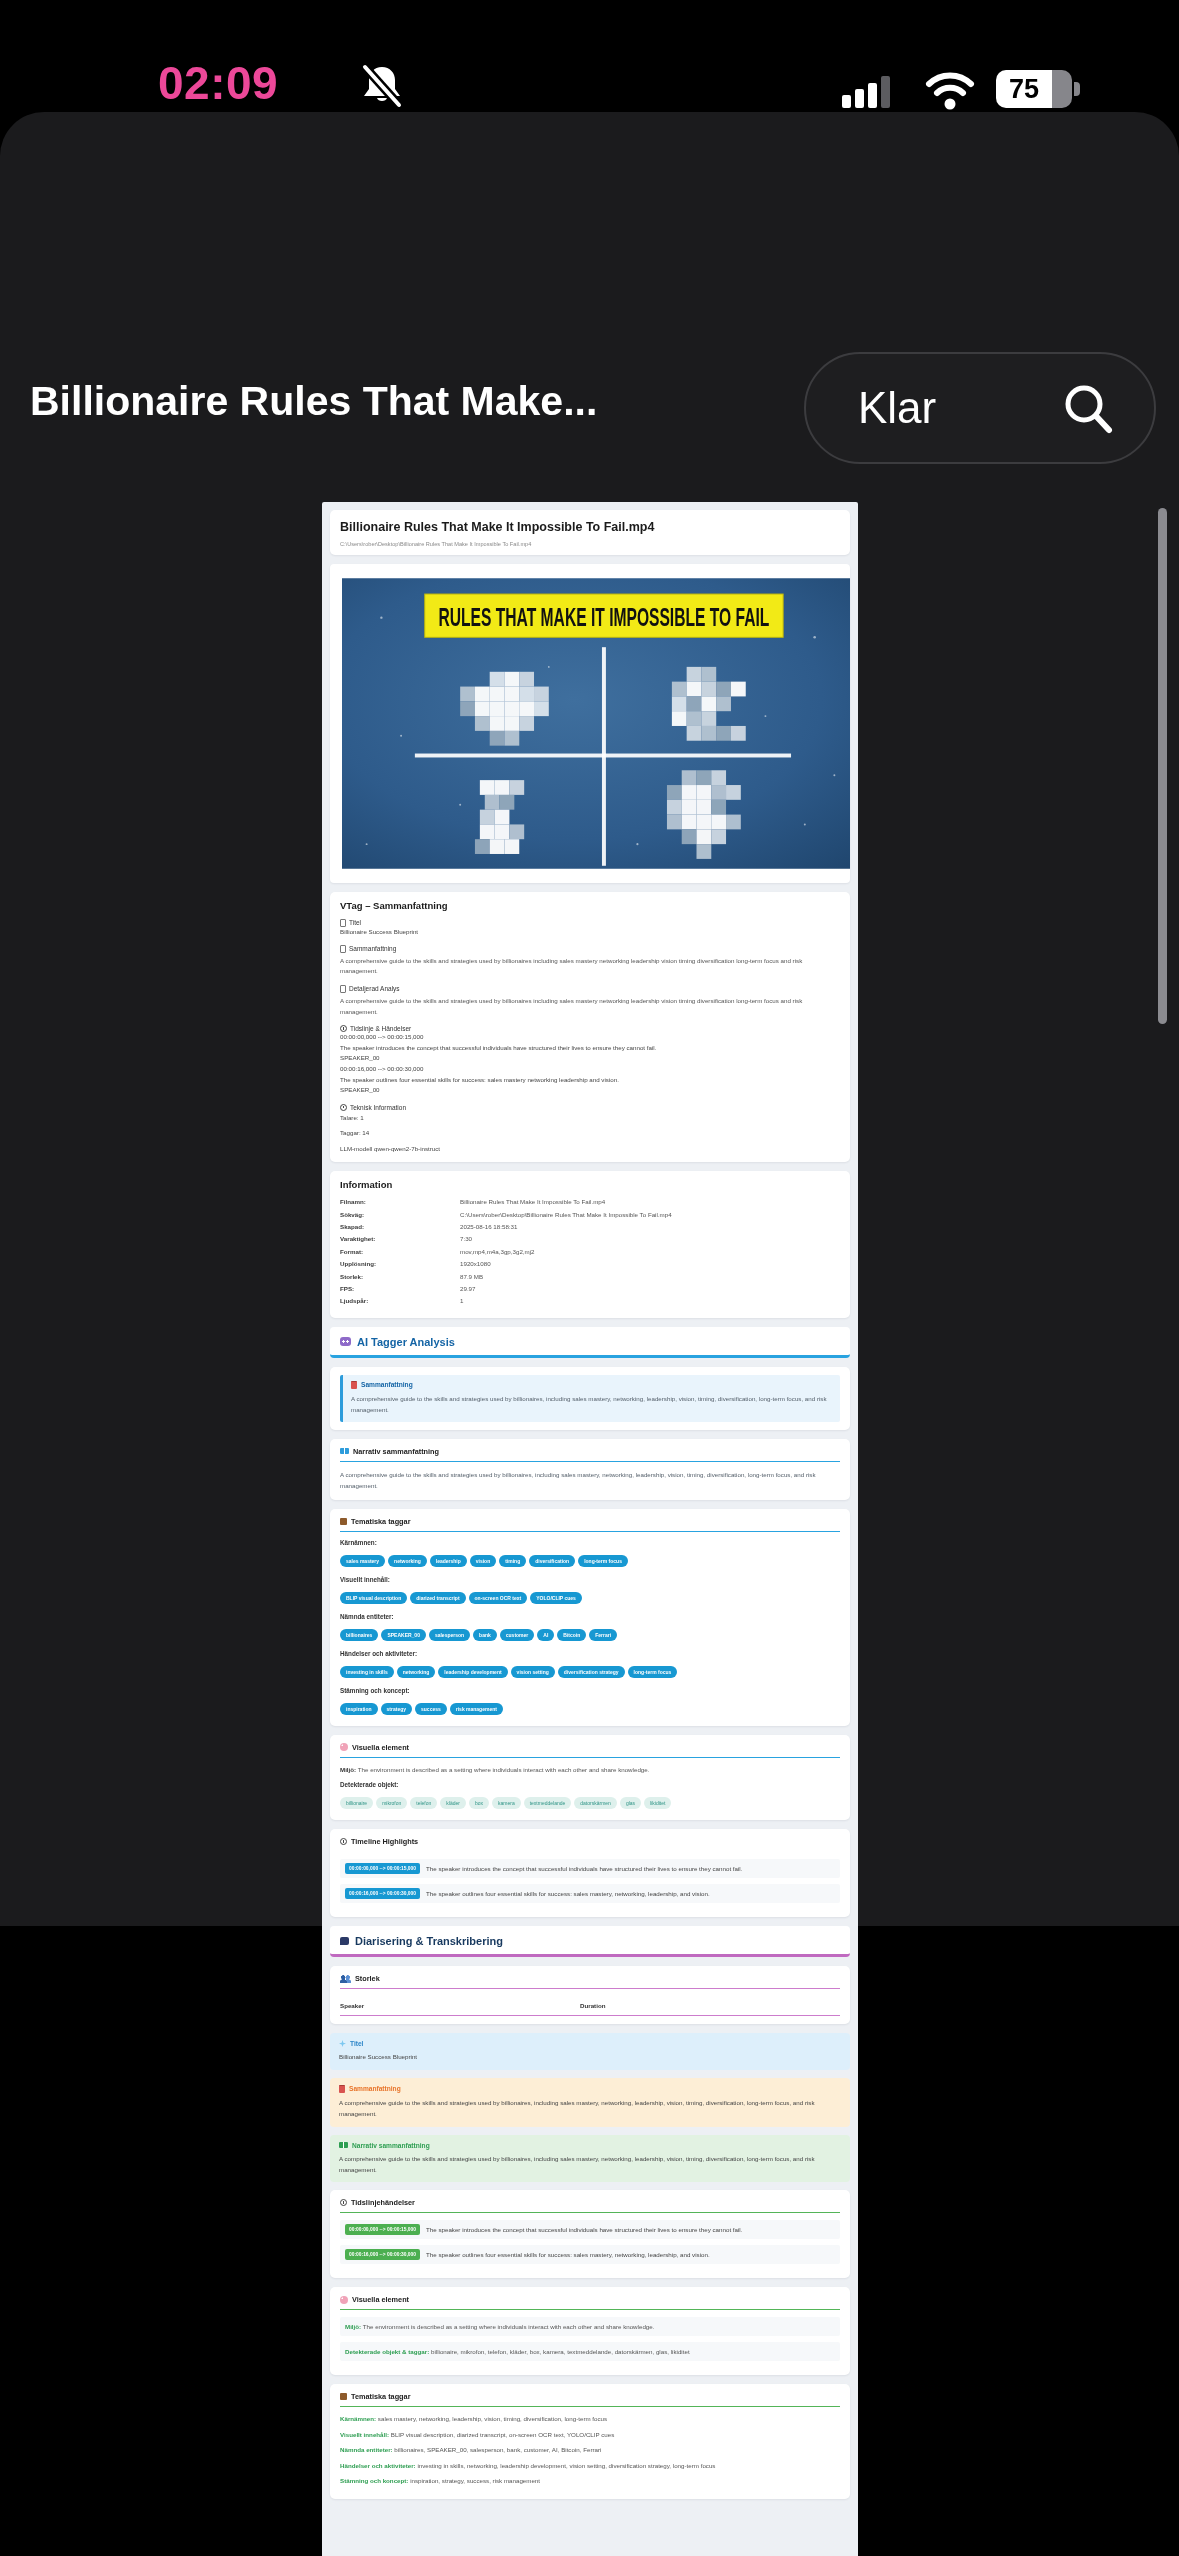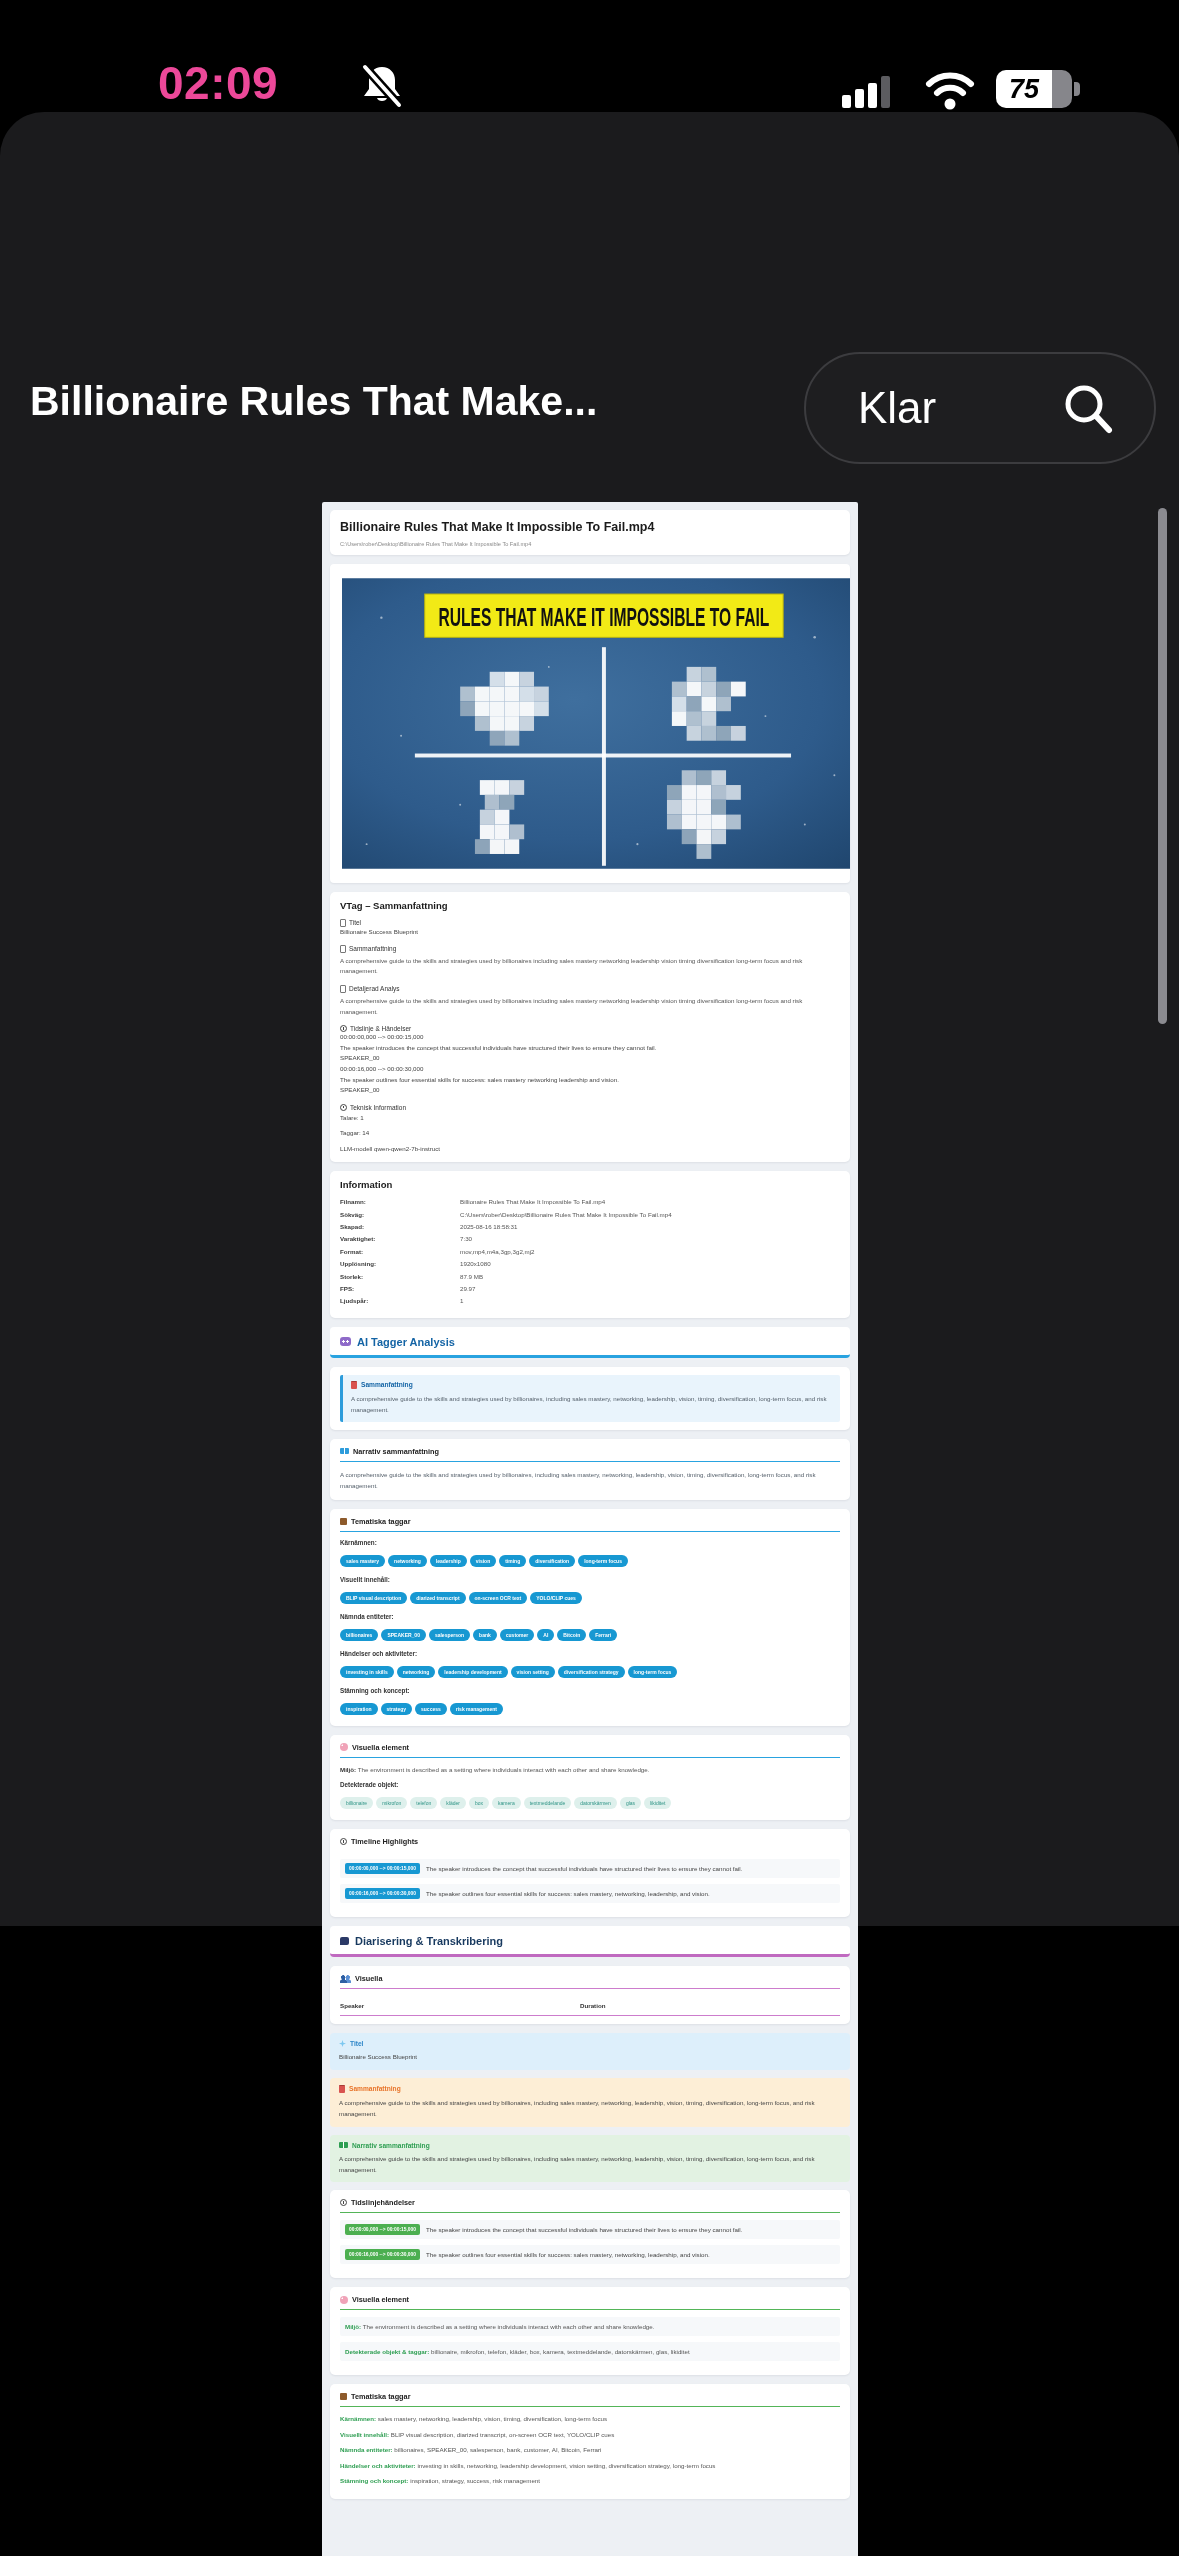--- a/index.html
+++ b/index.html
@@ -9,21 +9,21 @@
   .status-time{position:absolute;left:158px;top:56px;font-size:46px;font-weight:bold;color:#ec4899;letter-spacing:.5px;}
   .bell{position:absolute;left:356px;top:60px;}
   .sig{position:absolute;left:842px;top:74px;display:flex;align-items:flex-end;gap:4px;height:34px;}
   .sig span{width:9px;border-radius:2px;background:#fff;display:block;}
   .sig .s1{height:13px}.sig .s2{height:19px}.sig .s3{height:25px}
   .sig .s4{height:32px;background:#5c5c60;}
   .wifi{position:absolute;left:922px;top:68px;}
   .batt{position:absolute;left:996px;top:70px;width:76px;height:38px;border-radius:10px;
         background:linear-gradient(90deg,#fff 0 74%,#86868b 74% 100%);}
   .batt::after{content:"";position:absolute;right:-8px;top:12px;width:6px;height:14px;background:#86868b;border-radius:0 4px 4px 0;}
-  .batt-num{position:absolute;left:0;top:4px;width:56px;text-align:center;font-size:27px;font-weight:bold;color:#000;font-style:italic;}
+  .batt-num{position:absolute;left:0;top:4px;width:56px;text-align:center;font-size:27px;font-weight:bold;color:#000;}
   
   .sheet{position:absolute;left:0;top:112px;width:1179px;height:1814px;background:#1b1b1d;border-radius:44px 44px 0 0;}
   .nav-title{position:absolute;left:30px;top:266px;width:730px;font-size:41px;font-weight:bold;color:#fff;white-space:nowrap;overflow:hidden;}
   .klar-btn{position:absolute;left:804px;top:240px;width:352px;height:112px;border-radius:56px;
             background:#1e1e20;border:2px solid #3c3c3f;box-sizing:border-box;display:flex;align-items:center;}
   .klar-label{font-size:44px;color:#fff;margin-left:52px;}
   .klar-search{position:absolute;right:36px;top:26px;}
   .scrollbar{position:absolute;left:1158px;top:396px;width:9px;height:516px;background:#8b8b90;border-radius:5px;}
   
   .page{position:absolute;left:322px;top:390px;width:536px;height:2073px;background:#edf0f4;
@@ -420,21 +420,21 @@
       </div>
 
       <div class="section-head sh-diar">
         <span class="mi mi-speech"></span>
         <span>Diarisering &amp; Transkribering</span>
       </div>
 
       <div class="card">
         <div class="sub-head sub-mag">
             <span class="mi mi-people"></span>
-            <span>Visuella</span>
+            <span>Storlek</span>
           </div>
         <table class="spk-table">
           <thead>
               <tr>
             <th style="width:48%">Speaker</th>
             <th>Duration</th>
           </tr>
             </thead>
         </table>
       </div>

